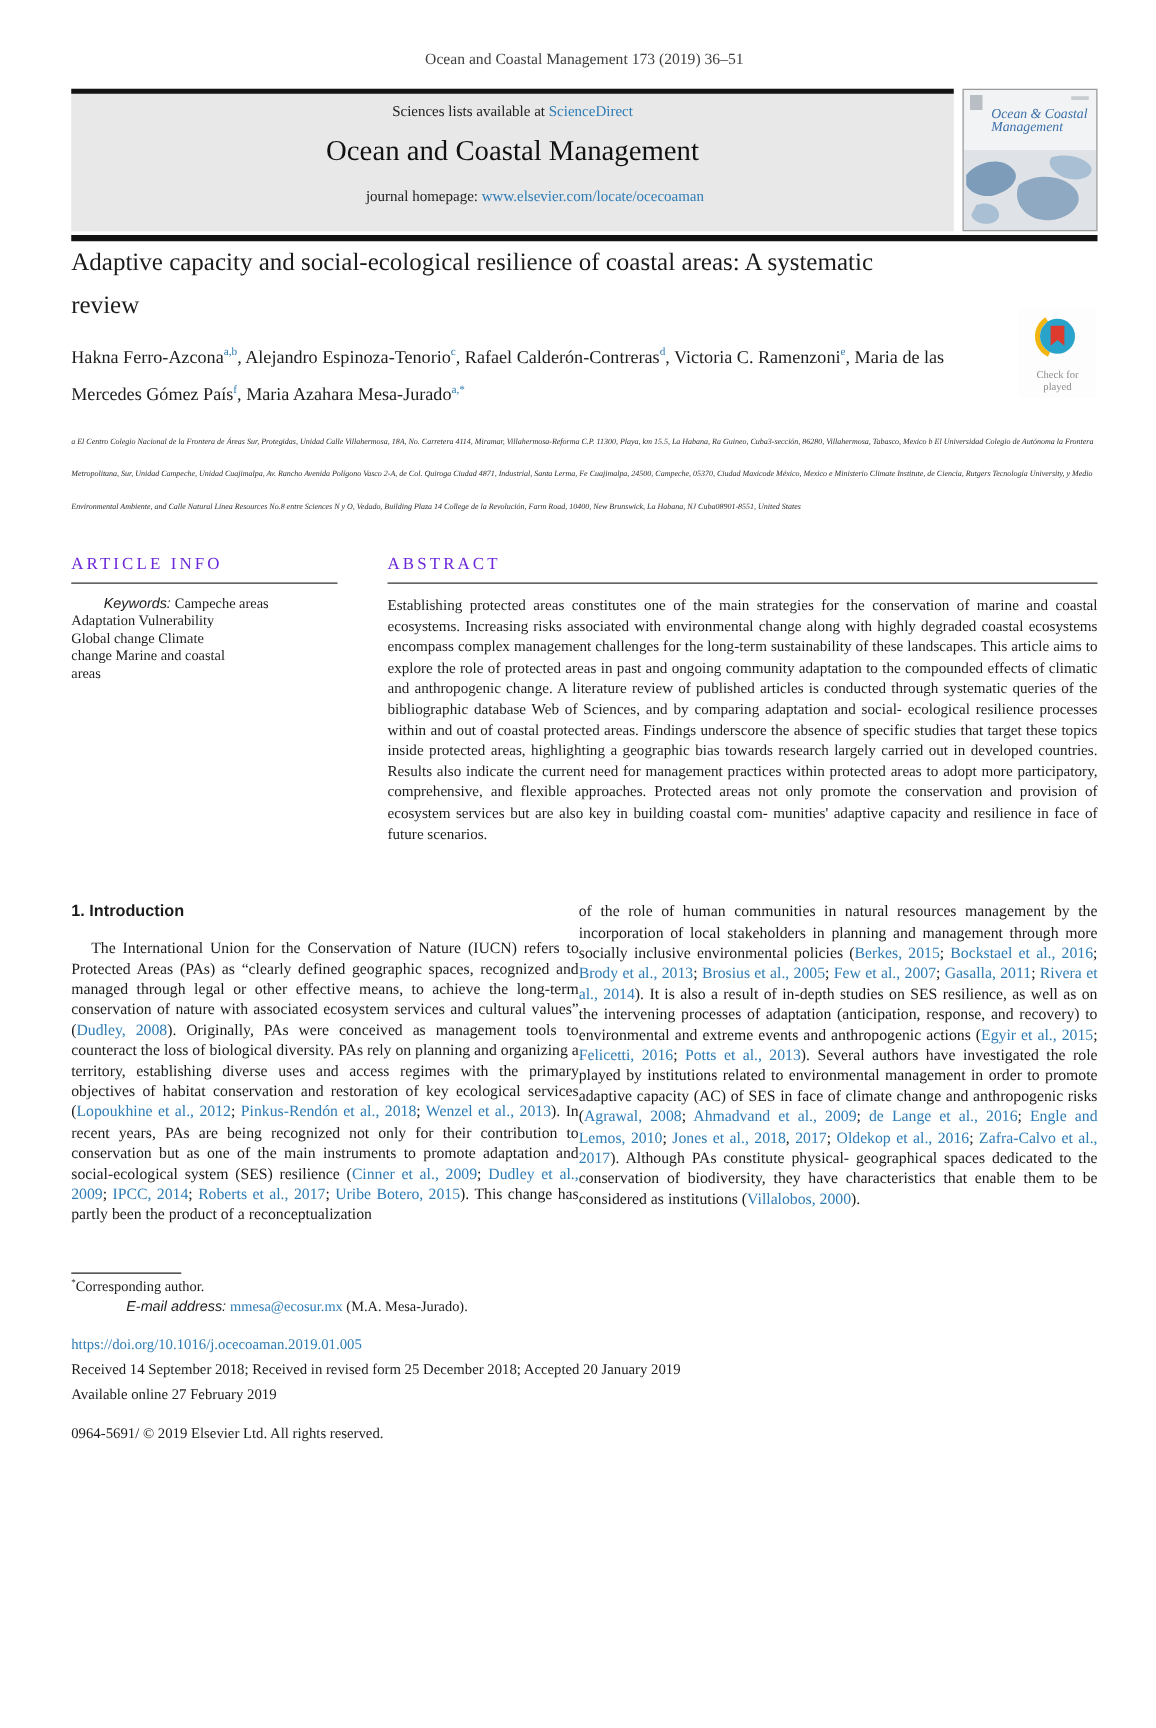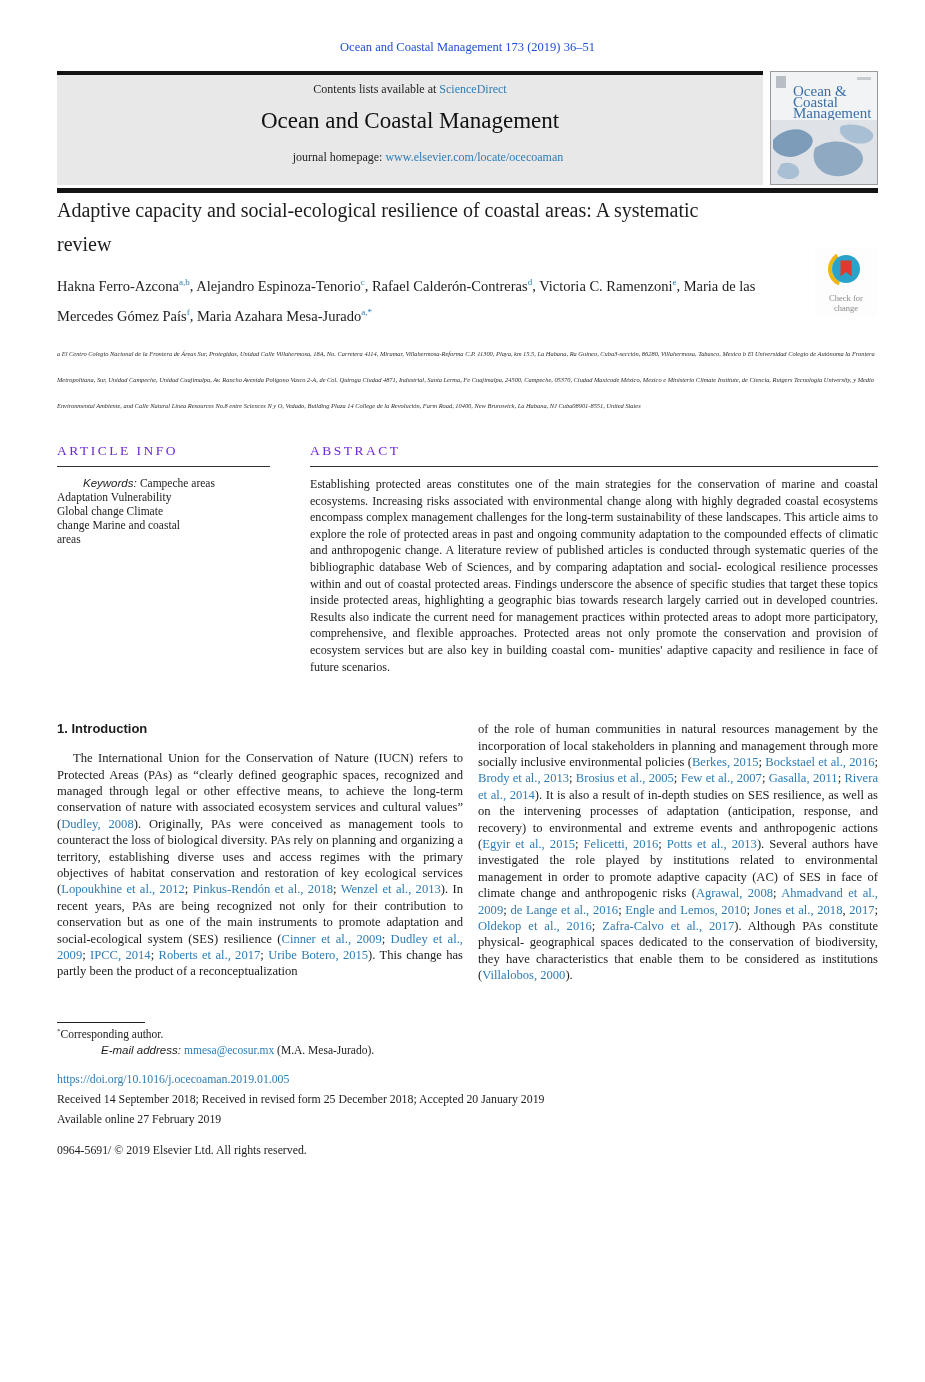--- a/index.html
+++ b/index.html
@@ -6,49 +6,49 @@
   .page{
     width:925px;height:1382px;margin:0 auto;background:#ffffff;
     font-family:"Liberation Serif", serif;color:#1c1c1c;
     position:relative;overflow:hidden;box-sizing:border-box;
   }
   .content{margin-left:57px;margin-right:47px;}
   .lnk{color:#2e7cb5;cursor:pointer;}
   .sup{font-size:0.62em;vertical-align:super;line-height:0;}
   .it{font-style:italic;font-family:"Liberation Sans",sans-serif;margin-left:26px;}
   
-  .journal-ref{padding-top:40px;text-align:center;font-size:12.5px;color:#1d4ed8;}
+  .journal-ref{padding-top:40px;text-align:center;font-size:12.5px;color:#404040;}
   .banner{display:flex;margin-top:16px;align-items:stretch;}
   .logo-box{width:115px;background:#fff;display:flex;flex-direction:column;align-items:center;justify-content:flex-end;padding-bottom:2px;}
   .elsevier-word{color:#e8760e;font-size:16.5px;letter-spacing:0.5px;font-weight:bold;margin-top:2px;}
   .banner-mid{flex:1;background:#e8e8e8;border-top:4px solid #141414;text-align:center;padding:7px 0 10px 0;}
   .contents-line{font-size:12px;color:#222;}
   .journal-title{font-size:23px;margin-top:11px;color:#111;}
   .homepage-line{font-size:12px;margin-top:16px;color:#222;margin-left:36px;}
   .cover-box{width:108px;height:114px;border:1px solid #9a9a9a;background:#f2f3f4;margin-left:7px;box-sizing:border-box;position:relative;overflow:hidden;}
-  .cover-title{color:#3a6ea8;font-size:15px;line-height:11px;padding:14px 6px 0 22px;}
+  .cover-title{font-style:italic;color:#3a6ea8;font-size:11px;line-height:11px;padding:14px 6px 0 22px;}
   .cover-mark{position:absolute;top:4px;left:5px;width:10px;height:12px;background:#b9bec4;}
   .cover-mark2{position:absolute;top:5px;right:6px;width:14px;height:3px;background:#c7ccd1;}
   .cover-map{position:absolute;bottom:0;left:0;}
   .rule-thick{height:5px;background:#141414;margin-top:3px;}
   
   .article-title{font-size:20px;line-height:34px;margin-top:44px;max-width:700px;}
   .authors{font-size:14.5px;line-height:30px;margin-top:10px;max-width:700px;}
   .badge{position:absolute;top:247px;right:48px;width:62px;text-align:center;background:#fdfdfd;padding:3px 0 4px 0;}
   .badge-label{font-family:Liberation Serif, serif;font-size:8.5px;line-height:9.5px;color:#8a8a8a;margin-top:2px;}
   .affils{margin-top:10px;}
   .affil-line{font-size:6.4px;font-style:italic;line-height:26px;white-space:nowrap;overflow:hidden;color:#2a2a2a;}
   
   .info-grid{display:grid;grid-template-columns:213px 1fr;column-gap:40px;margin-top:24px;}
   .sec-heading{font-size:13.5px;letter-spacing:2.5px;color:#6d28d9;}
   .heading-rule{border-bottom:1.5px solid #333;margin-top:7px;}
   .keywords{font-size:11.5px;line-height:14px;margin-top:9px;}
   .abstract-text{font-size:12.1px;line-height:16.6px;text-align:justify;margin-top:9px;}
   
-  .intro-grid{display:grid;grid-template-columns:406px 1fr;column-gap:15px;margin-top:46px;}
+  .intro-grid{display:grid;grid-template-columns:406px 1fr;margin-top:46px;}
   .intro-heading{font-family:"Liberation Sans",sans-serif;font-weight:bold;font-size:13px;margin:0 0 14px 0;}
   .body-par{font-size:12.6px;line-height:16.4px;text-align:justify;margin:0;}
   .indent{text-indent:16px;}
   
   .footnote{margin-top:38px;}
   .footnote-rule{width:88px;border-top:1.5px solid #222;}
   .fn-line{font-size:11.5px;line-height:16px;margin-top:3px;}
   .fn-email{margin-left:18px;font-size:11.5px;line-height:16px;}
   .footer{margin-top:14px;}
   .doi-line{font-size:11.8px;color:#2e7cb5;}
@@ -59,21 +59,21 @@
 <body>
 
 <div class="page">
 
   <div class="journal-ref content">Ocean and Coastal Management 173 (2019) 36–51</div>
 
   <div class="banner content">
 
     <div class="banner-mid">
       <div class="contents-line">
-        <span>Contents lists available at </span><span class="lnk">ScienceDirect</span>
+        <span>Sciences lists available at </span><span class="lnk">ScienceDirect</span>
       </div>
       <div class="journal-title">Ocean and Coastal Management</div>
       <div class="homepage-line">
         <span>journal homepage: </span><span class="lnk">www.elsevier.com/locate/ocecoaman</span>
       </div>
     </div>
 
     <div class="cover-box">
       <div class="cover-mark"></div>
       <div class="cover-mark2"></div>
@@ -96,21 +96,21 @@
   </div>
 
   <div class="badge">
     <svg width="38" height="38" viewBox="0 0 38 38">
       <circle cx="19" cy="19" r="16" fill="none" stroke="#f2b611" stroke-width="4" stroke-dasharray="34 200" transform="rotate(115 19 19)"></circle>
       <circle cx="19" cy="19" r="14" fill="#2aa3cb"></circle>
       <path d="M13.5 10.5 h11 v16 l-5.5 -4.6 l-5.5 4.6 z" fill="#dd3b2e"></path>
     </svg>
     <div class="badge-label">
       <div>Check for</div>
-      <div>change</div>
+      <div>played</div>
     </div>
   </div>
 
   <div class="affils content">
     <div class="affil-line">a El Centro Colegio Nacional de la Frontera de Áreas Sur, Protegidas, Unidad Calle Villahermosa, 18A, No. Carretera 4114, Miramar, Villahermosa-Reforma C.P. 11300, Playa, km 15.5, La Habana, Ra Guineo, Cuba3-sección, 86280, Villahermosa, Tabasco, Mexico b El Universidad Colegio de Autónoma la Frontera</div>
     <div class="affil-line">Metropolitana, Sur, Unidad Campeche, Unidad Cuajimalpa, Av. Rancho Avenida Polígono Vasco 2-A, de Col. Quiroga Ciudad 4871, Industrial, Santa Lerma, Fe Cuajimalpa, 24500, Campeche, 05370, Ciudad Maxicode México, Mexico e Ministerio Climate Institute, de Ciencia, Rutgers Tecnología University, y Medio</div>
     <div class="affil-line">Environmental Ambiente, and Calle Natural Línea Resources No.8 entre Sciences N y O, Vedado, Building Plaza 14 College de la Revolución, Farm Road, 10400, New Brunswick, La Habana, NJ Cuba08901-8551, United States</div>
   </div>
 
   <div class="info-grid content">

